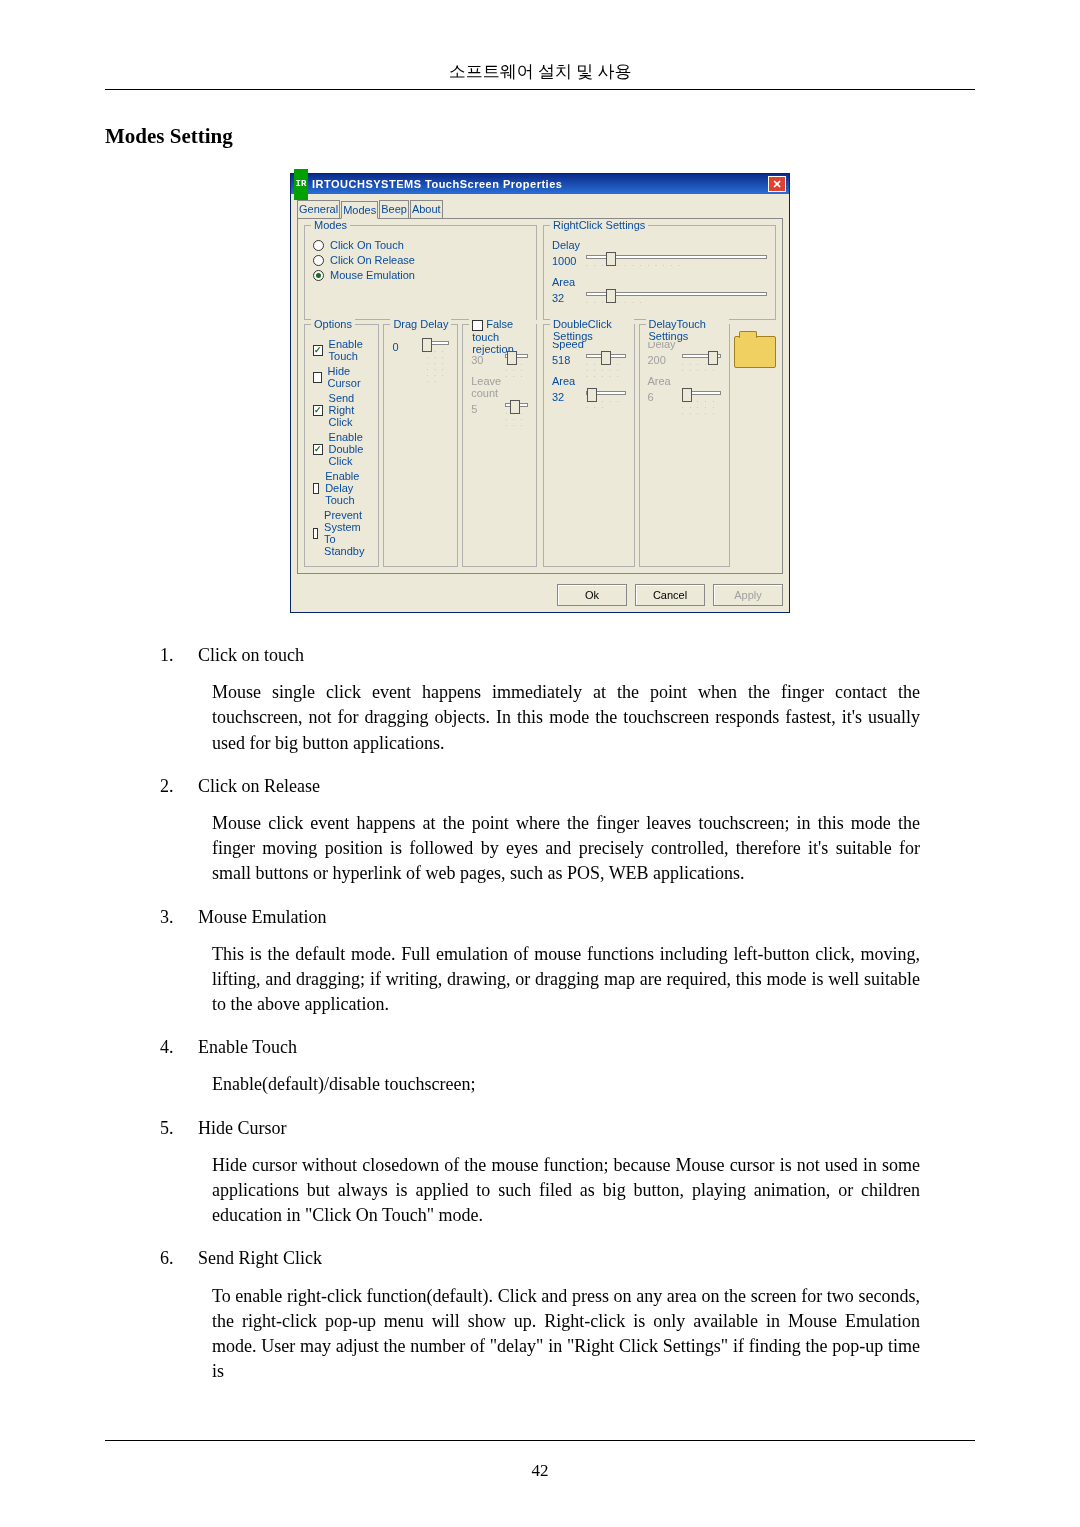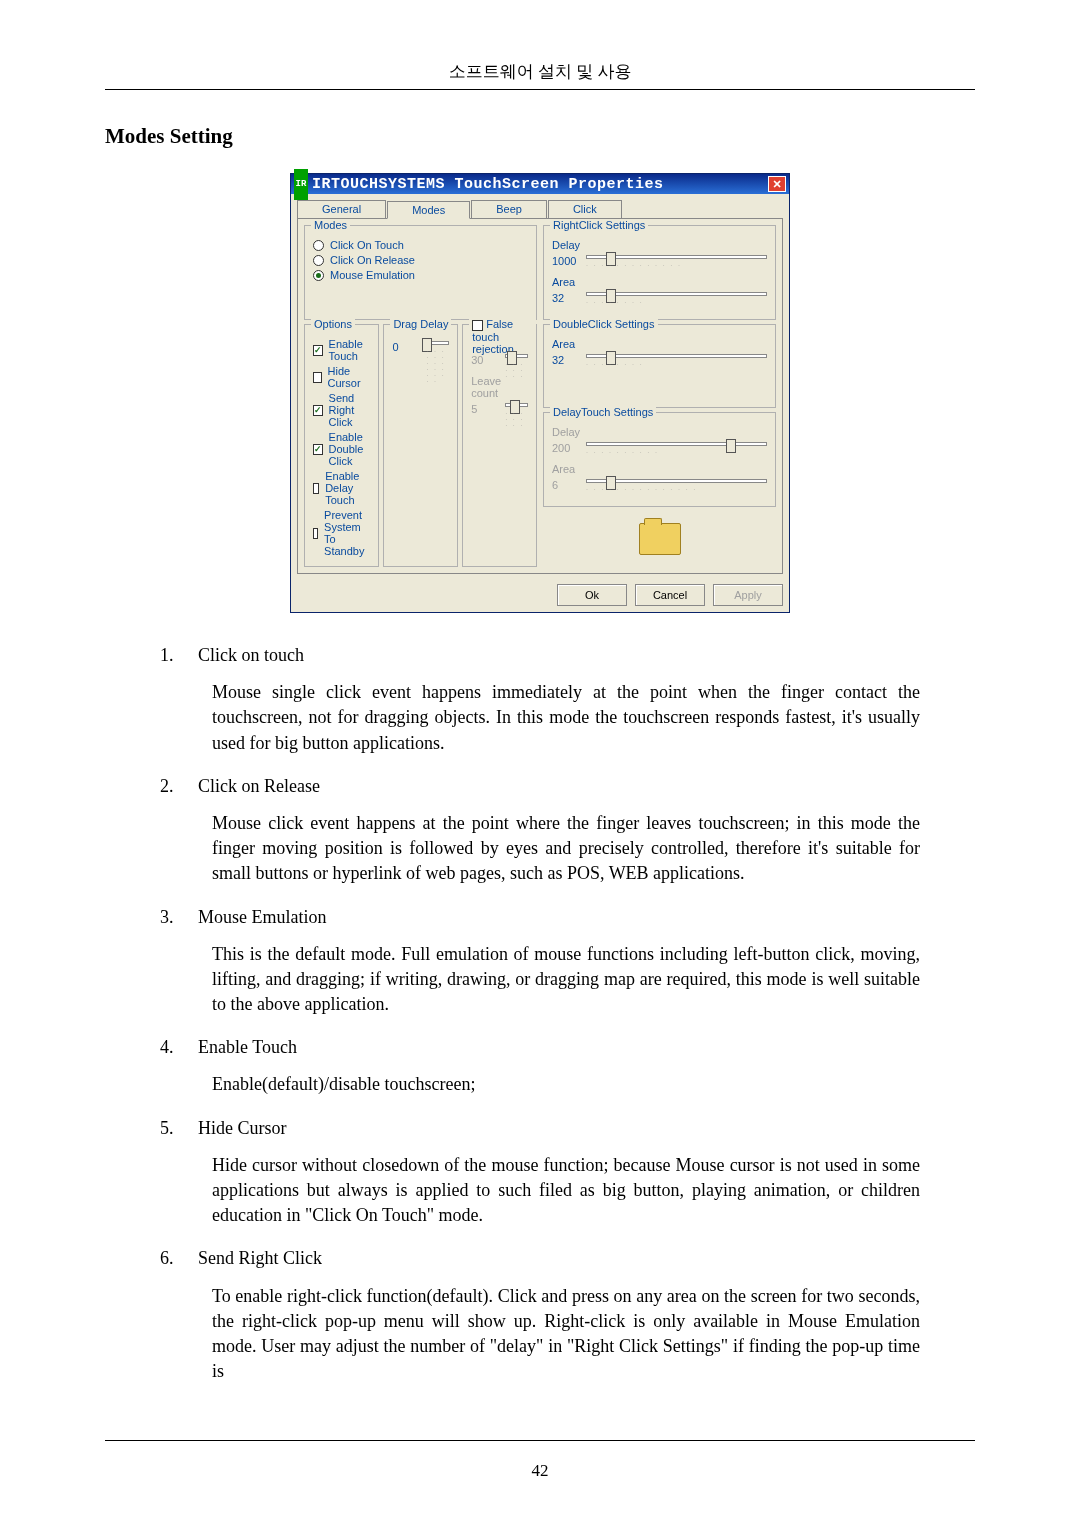--- a/index.html
+++ b/index.html
@@ -49,23 +49,23 @@
     background: #00a000;
     color: #fff;
     font-weight: bold;
     font-size: 9px;
     display: flex; align-items: center; justify-content: center;
     margin-right: 4px;
     font-family: "Courier New", monospace;
   }
   .titlebar .ttext {
     flex: 1;
-    font-family: Liberation Mono, monospace;
+    font-family: Liberation Sans, sans-serif;
     font-weight: bold;
-    font-size: 15px;
+    font-size: 11px;
     letter-spacing: 0.5px;
   }
   .titlebar .close-btn {
     width: 18px; height: 16px;
     background: #e04030;
     border: 1px solid #fff;
     color: #fff;
     display: flex; align-items: center; justify-content: center;
     font-weight: bold;
     font-size: 11px;
@@ -74,21 +74,21 @@
   .tabs {
     display: flex;
     margin: 6px 6px 0 6px;
     position: relative;
     z-index: 2;
   }
   .tab {
     border: 1px solid #888;
     border-bottom: none;
     background: #ece9d8;
-    padding: 2px 24px;
+    padding: 2px 1px;
     margin-right: 1px;
     color: #084a9e;
     font-size: 11px;
   }
   .tab.active {
     background: #ece9d8;
     position: relative;
     top: 1px;
     border-bottom: 1px solid #ece9d8;
   }
@@ -200,21 +200,21 @@
     content: "";
     position: absolute;
     top: -6px; left: 4px;
     width: 16px; height: 6px;
     background: #f0d060;
     border: 1px solid #a08020;
     border-bottom: none;
     border-radius: 2px 2px 0 0;
   }
   .options-col { flex: 1; display: flex; flex-direction: row; gap: 4px; }
-  .right-col { flex: 1; display: flex; flex-direction: column; gap: 4px; }
+  .right-col { flex: 1; display: flex; flex-direction: row; gap: 4px; }
   .buttons {
     display: flex;
     justify-content: flex-end;
     gap: 8px;
     padding: 4px 6px 6px 22px;
   }
   .btn {
     width: 70px;
     height: 22px;
     background: #ece9d8;
@@ -276,21 +276,21 @@
     <div class="titlebar">
       <span class="app-icon">IR</span>
       <span class="ttext">IRTOUCHSYSTEMS TouchScreen Properties</span>
       <span class="close-btn">✕</span>
     </div>
 
     <div class="tabs">
       <span class="tab">General</span>
       <span class="tab active">Modes</span>
       <span class="tab">Beep</span>
-      <span class="tab">Click</span>
+      <span class="tab">About</span>
     </div>
 
     <div class="tab-body">
 
       <div class="row2">
 
         <div class="group">
           <span class="legend">Modes</span>
           <div class="radio-row">
             <span class="radio"></span>
@@ -407,20 +407,31 @@
                 </div>
               </div>
             </div>
           </div>
         </div>
 
         <div class="right-col">
           <div class="group">
             <span class="legend">DoubleClick Settings</span>
             <div class="slider-block">
+              <div class="lab">Speed</div>
+              <div class="slider-row">
+                <span class="slider-val">518</span>
+                <div class="slider">
+                  <div class="track"></div>
+                    <div class="thumb" style="left:50%"></div>
+                    <div class="ticks">· · · · · · · · · · · · · · ·</div>
+                </div>
+              </div>
+            </div>
+            <div class="slider-block">
               <div class="lab">Area</div>
               <div class="slider-row">
                 <span class="slider-val">32</span>
                 <div class="slider">
                   <div class="track"></div>
                     <div class="thumb" style="left:14%"></div>
                     <div class="ticks">·  ·  ·  ·  ·  ·  ·  ·</div>
                 </div>
               </div>
             </div>

